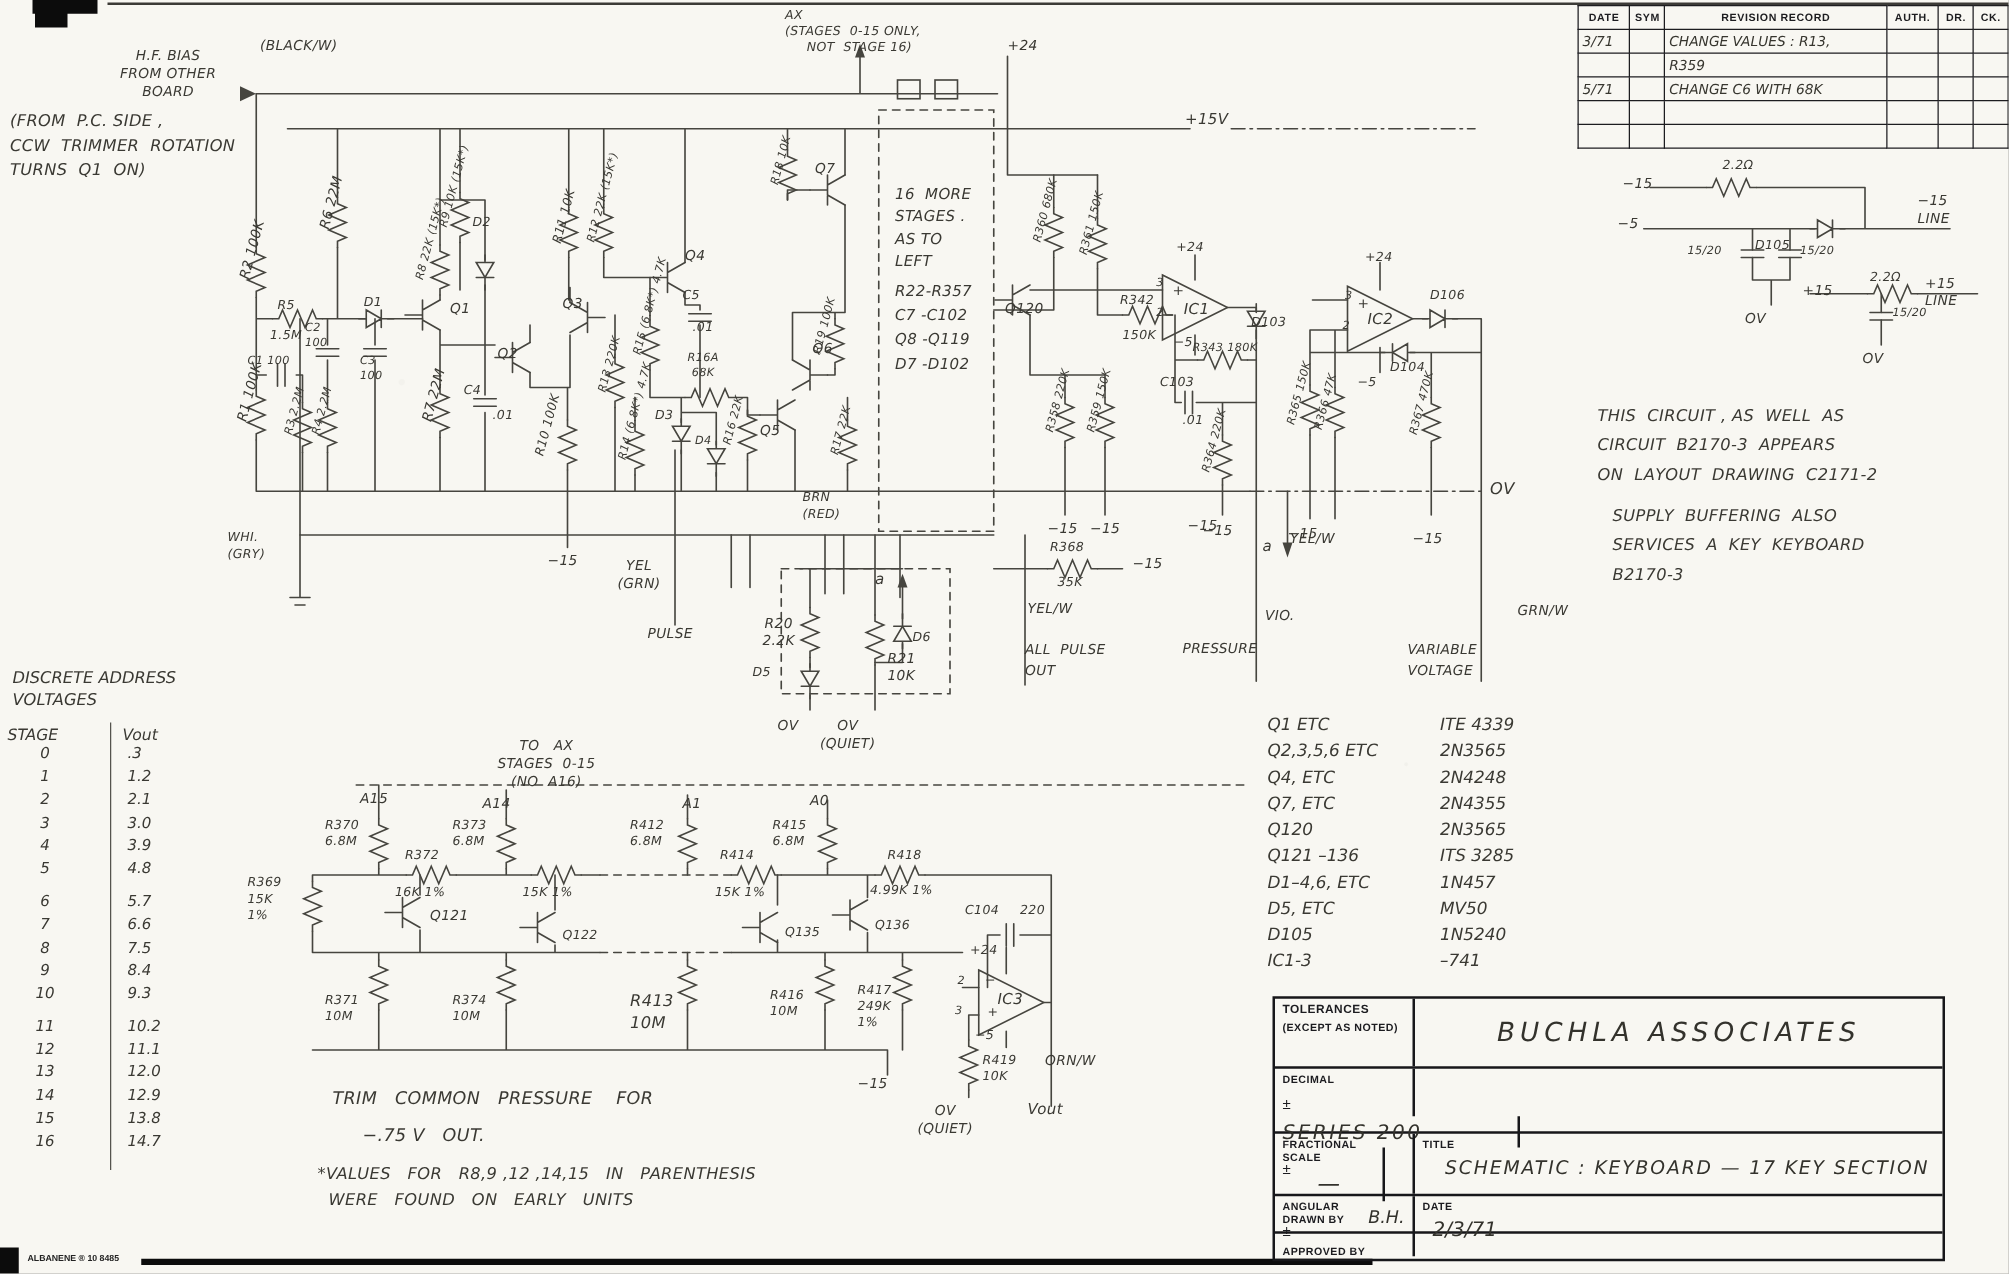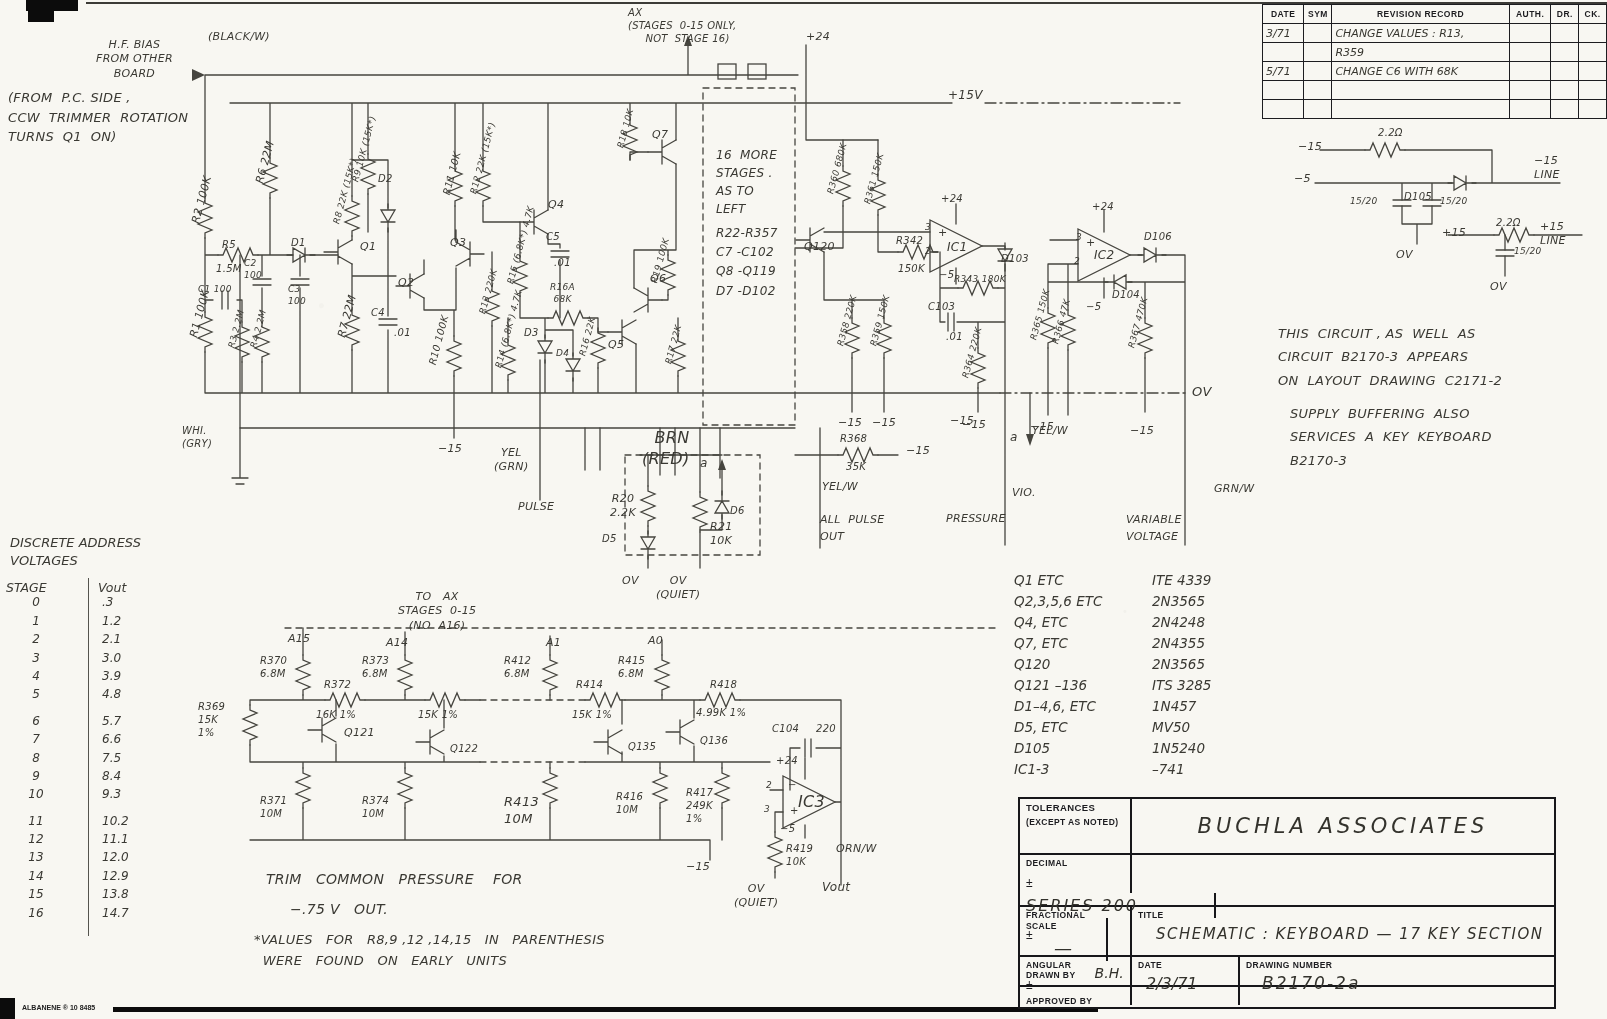--- a/index.html
+++ b/index.html
@@ -294,21 +294,21 @@
       <div class="lbl" style="left: 1086px; top: 236px; font-size: 11px;">+</div>
       <div class="lbl" style="left: 1086px; top: 300px; font-size: 10px;">−5</div>
       <div class="lbl" style="left: 1144px; top: 230px; font-size: 10px;">D106</div>
       <div class="lbl" style="left: 1112px; top: 288px; font-size: 10px;">D104</div>
       <div class="lbl" style="left: 1034px; top: 334px; font-size: 9px; transform: rotate(-75deg);">R365 150K</div>
       <div class="lbl" style="left: 1056px; top: 338px; font-size: 9px; transform: rotate(-75deg);">R366 47K</div>
       <div class="lbl" style="left: 1132px; top: 342px; font-size: 9px; transform: rotate(-75deg);">R367 470K</div>
       <div class="lbl" style="left: 1030px; top: 420px;">−15</div>
       <div class="lbl" style="left: 1130px; top: 424px;">−15</div>
       <div class="lbl" style="left: 1192px; top: 384px; font-size: 13px;">OV</div>
-      <div class="lbl" style="left: 642px; top: 428px; font-size: 16px; text-align: right;">BRN
+      <div class="lbl" style="left: 642px; top: 392px; font-size: 10px; text-align: left;">BRN
 (RED)</div>
       <div class="lbl" style="left: 840px; top: 432px; font-size: 10px;">R368</div>
       <div class="lbl" style="left: 846px; top: 460px; font-size: 10px;">35K</div>
       <div class="lbl" style="left: 906px; top: 444px;">−15</div>
       <div class="lbl" style="left: 494px; top: 446px; text-align: center;">YEL
 (GRN)</div>
       <div class="lbl" style="left: 518px; top: 500px;">PULSE</div>
       <div class="lbl" style="left: 610px; top: 492px; text-align: center;">R20
 2.2K</div>
       <div class="lbl" style="left: 602px; top: 532px; font-size: 10px;">D5</div>
@@ -384,21 +384,21 @@
       <div class="lbl" style="left: 710px; top: 678px; font-size: 10px;">R418</div>
       <div class="lbl" style="left: 696px; top: 706px; font-size: 10px;">4.99K 1%</div>
       <div class="lbl" style="left: 700px; top: 734px; font-size: 10px;">Q136</div>
       <div class="lbl" style="left: 616px; top: 790px; font-size: 10px;">R416
 10M</div>
       <div class="lbl" style="left: 686px; top: 786px; font-size: 10px;">R417
 249K
 1%</div>
       <div class="lbl" style="left: 772px; top: 722px; font-size: 10px;">C104</div>
       <div class="lbl" style="left: 816px; top: 722px; font-size: 10px;">220</div>
-      <div class="lbl" style="left: 798px; top: 792px; font-size: 16px;">IC3</div>
+      <div class="lbl" style="left: 798px; top: 792px; font-size: 12px;">IC3</div>
       <div class="lbl" style="left: 766px; top: 780px; font-size: 9px;">2</div>
       <div class="lbl" style="left: 764px; top: 804px; font-size: 9px;">3</div>
       <div class="lbl" style="left: 788px; top: 778px; font-size: 10px;">−</div>
       <div class="lbl" style="left: 790px; top: 804px; font-size: 10px;">+</div>
       <div class="lbl" style="left: 776px; top: 754px; font-size: 10px;">+24</div>
       <div class="lbl" style="left: 780px; top: 822px; font-size: 10px;">−5</div>
       <div class="lbl" style="left: 786px; top: 842px; font-size: 10px;">R419
 10K</div>
       <div class="lbl" style="left: 686px; top: 860px;">−15</div>
       <div class="lbl" style="left: 734px; top: 882px; text-align: center;">OV
@@ -639,21 +639,17 @@
     </div>
     <div class="trow" style="height:48px;border-bottom:none;">
       <div class="cell" style="width:112px;">
         <div class="pl" style="white-space: pre-line;">ANGULAR</div>
         <div class="pm" style="white-space: pre-line;">±</div>
       </div>
       <div class="cell" style="width:108px;">
         <div class="pl" style="white-space: pre-line;">DATE</div>
         <div class="hw" style="font-size: 16px; margin: 4px 0px 1px 8px; white-space: pre-line;">2/3/71</div>
       </div>
-      <div class="cell" style="flex:1;">
-        <div class="pl" style="white-space: pre-line;">DRAWING NUMBER</div>
-        <div class="hw" style="font-size: 17px; letter-spacing: 2px; margin: 3px 0px 0px 16px; white-space: pre-line;">B2170-2a</div>
-      </div>
     </div>
   </div>
 
   <div class="albanene" style="white-space: pre-line;">ALBANENE ® 10 8485</div>
 </div>
 
 </body></html>

